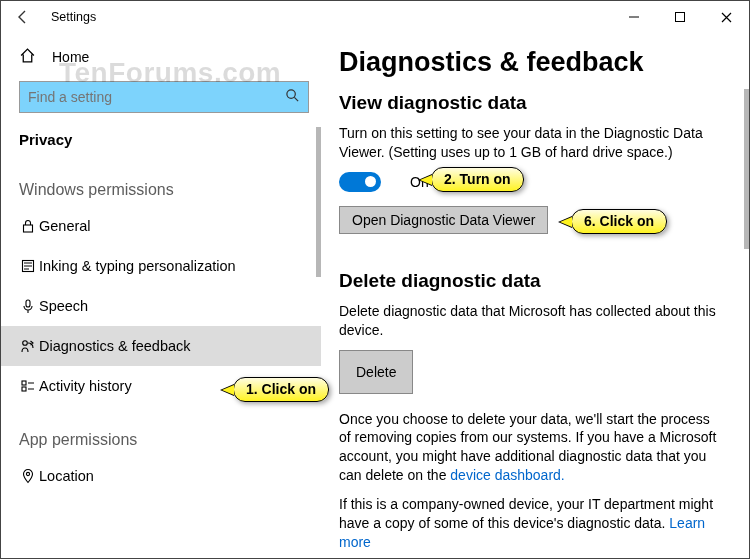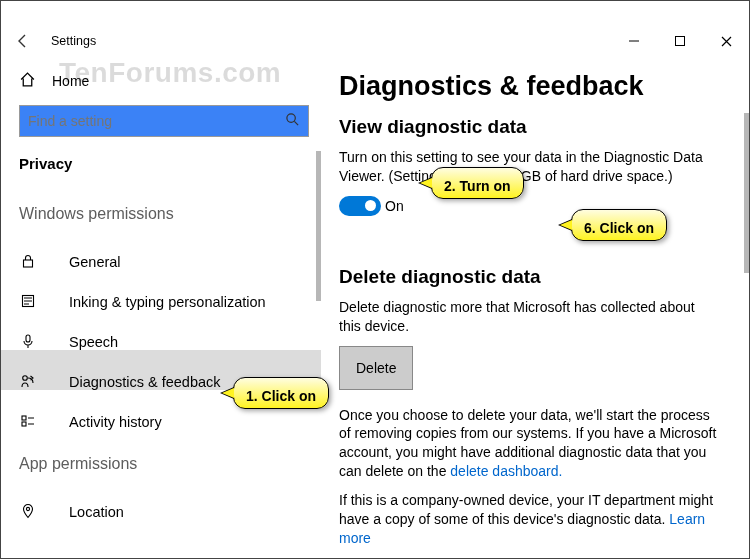--- a/index.html
+++ b/index.html
@@ -15,21 +15,20 @@
     border: 1px solid #444;
     position: relative;
   }
   
   .titlebar {
     height: 32px;
     display: flex;
     align-items: center;
     padding-left: 8px;
     background: #fff;
-    margin-top: 24px;
   }
   .titlebar .back {
     width: 28px; height: 28px;
     display: flex; align-items: center; justify-content: center;
     font-size: 16px;
     color: #333;
   }
   .titlebar .title { margin-left: 14px; font-size: 12.5px; }
   .winbtns { margin-left: auto; display: flex; }
   .winbtn {
@@ -49,21 +48,21 @@
   }
   .sidebar-inner { padding-left: 18px; padding-right: 12px; }
   .home-row, .nav-item, .sec-title {
     display: flex; align-items: center;
     height: 40px;
   }
   .home-row { gap: 16px; font-size: 14px; margin-bottom: 4px; }
   .search {
     display: flex; align-items: center;
     border: 1px solid #999;
-    background: #3b82f6;
+    background: #7dd3fc;
     height: 32px;
     margin: 4px 0 8px 0;
     padding: 0 8px;
     color: #666;
     position: relative;
   }
   .search input {
     flex: 1; border: none; outline: none;
     font: inherit; color: #333;
     background: transparent;
@@ -74,25 +73,24 @@
     font-size: 15px;
     padding: 10px 0 16px 0;
   }
   .sec-title {
     color: #5d5d5d;
     font-size: 16px;
     height: 32px;
     margin-top: 10px;
   }
   .nav-item {
-    gap: 32px;
+    gap: 2px;
     font-size: 14.5px;
     cursor: default;
     position: relative;
-    align-items: flex-end;
   }
   .nav-item.selected {
     background: #dcdcdc;
     margin-left: -18px;
     padding-left: 18px;
     margin-right: -12px;
     padding-right: 12px;
   }
   .nav-item .icn {
     width: 18px; height: 18px;
@@ -133,21 +131,21 @@
     margin: 4px 0 10px 0;
   }
   .content p {
     font-size: 14px;
     line-height: 1.35;
     margin-bottom: 10px;
     color: #000;
     max-width: 380px;
   }
   .toggle-row {
-    display: flex; align-items: center; gap: 4px;
+    display: flex; align-items: center; gap: 29px;
     margin: 8px 0 14px 0;
   }
   .toggle {
     width: 42px; height: 20px;
     border-radius: 10px;
     background: #0078d7;
     position: relative;
   }
   .toggle .knob {
     position: absolute;
@@ -170,21 +168,21 @@
     right: 0; top: 56px;
     width: 5px; height: 160px;
     background: #b7b7b7;
   }
   
   .callout {
     position: absolute;
     background: linear-gradient(#fffde0, #fff321);
     border: 1px solid #000;
     border-radius: 12px;
-    padding: 10px 12px 4px;
+    padding: 3px 12px 4px;
     font-weight: 700;
     font-size: 14px;
     white-space: nowrap;
     box-shadow: 2px 2px 5px rgba(0,0,0,.35);
     z-index: 20;
   }
   .callout .tail {
     position: absolute;
     width: 0; height: 0;
   }
@@ -327,30 +325,31 @@
     <h1>Diagnostics &amp; feedback</h1>
 
     <h2>View diagnostic data</h2>
     <p>Turn on this setting to see your data in the Diagnostic Data Viewer. (Setting uses up to 1 GB of hard drive space.)</p>
     <div class="toggle-row">
       <div class="toggle">
           <div class="knob"></div>
         </div>
       <span>On</span>
     </div>
+    <span class="btn">Open Diagnostic Data Viewer</span>
 
     <div class="hdiv"></div>
     <div class="hdiv"></div>
 
     <h2>Delete diagnostic data</h2>
-    <p>Delete diagnostic more that Microsoft has collected about this device.</p>
+    <p>Delete diagnostic data that Microsoft has collected about this device.</p>
     <span class="btn small">Delete</span>
     <div class="hdiv"></div>
     <p>
-      <span>Once you choose to delete your data, we'll start the process of removing copies from our systems. If you have a Microsoft account, you might have additional diagnostic data that you can delete on the </span><a class="link" href="#">delete dashboard.</a>
+      <span>Once you choose to delete your data, we'll start the process of removing copies from our systems. If you have a Microsoft account, you might have additional diagnostic data that you can delete on the </span><a class="link" href="#">device dashboard.</a>
     </p>
     <p>
       <span>If this is a company-owned device, your IT department might have a copy of some of this device's diagnostic data. </span><a class="link" href="#">Learn more</a>
     </p>
 
     <div class="content-scroll"></div>
   </div>
 </div>
 
 <div class="callout left" style="top:376px; left:232px;">

